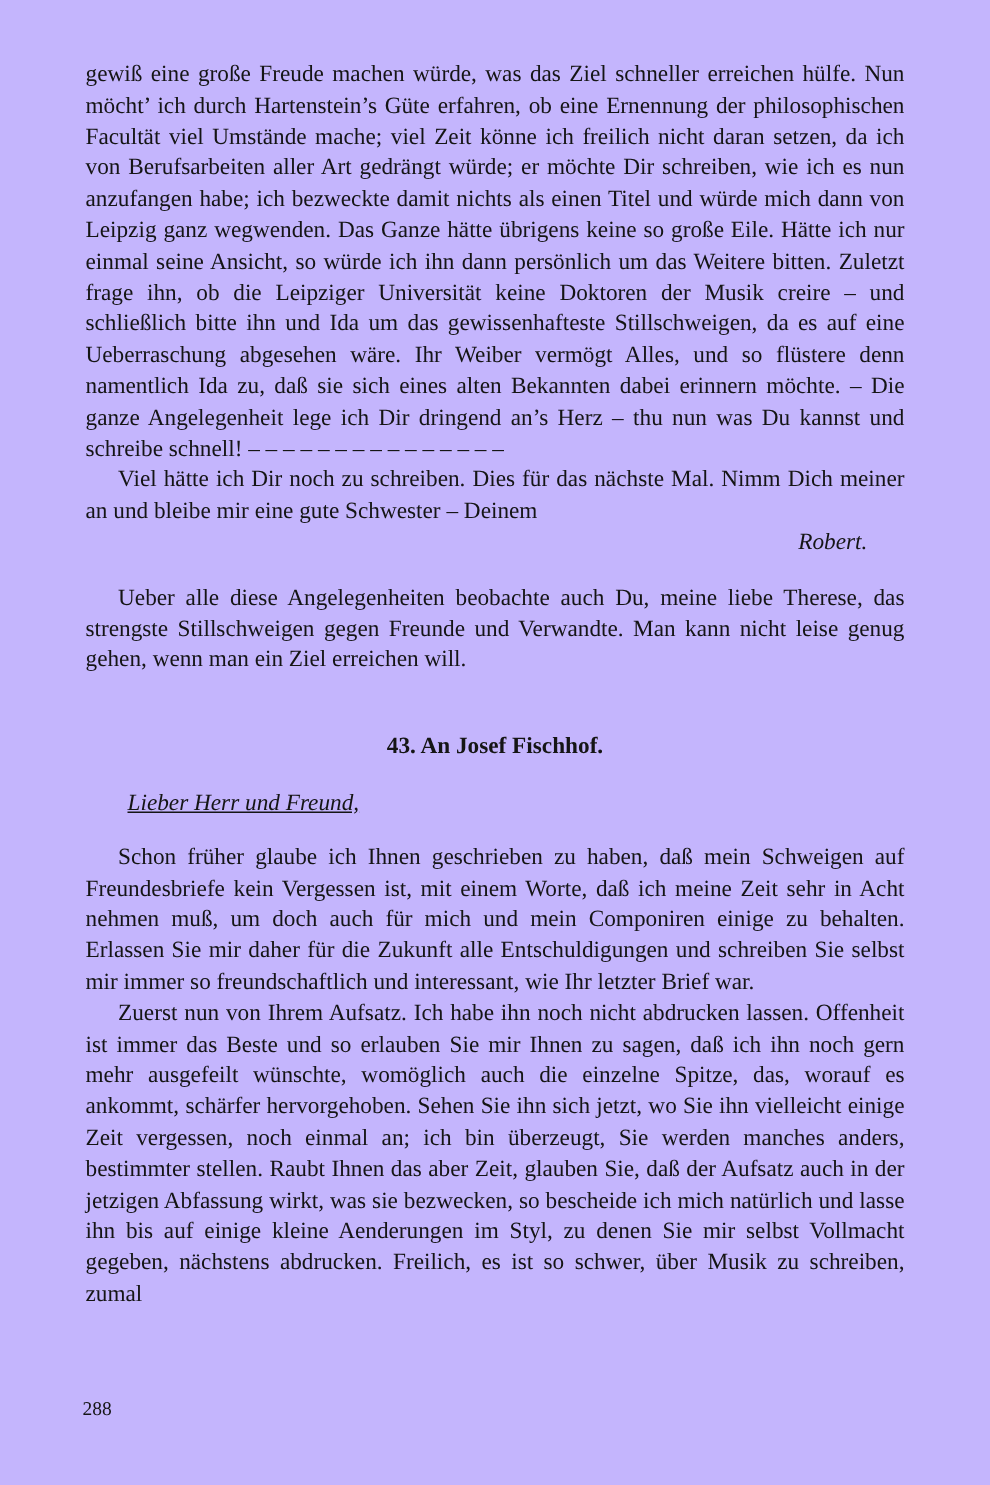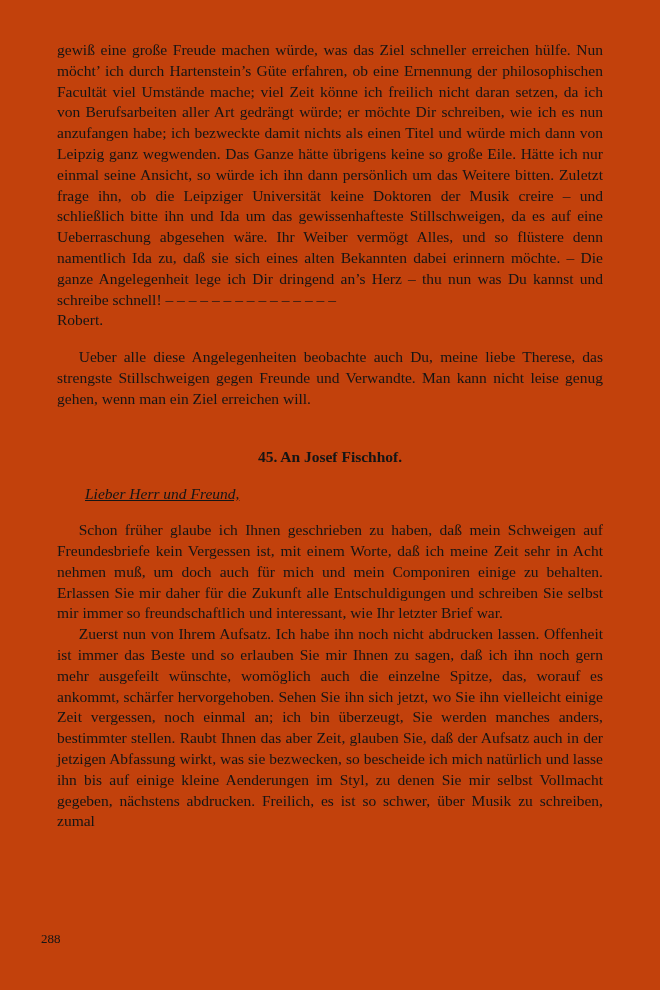--- a/index.html
+++ b/index.html
@@ -4,39 +4,40 @@
 <style>
   html, body {
     margin: 0;
     padding: 0;
     background: #ffffff;
   }
   .page {
     position: relative;
     width: 660px;
     height: 990px;
-    background: #c2410c;
+    background: #c4b5fd;
     box-sizing: border-box;
     padding: 40px 57px 0 57px;
     font-family: "Liberation Serif", "DejaVu Serif", serif;
     font-size: 15.5px;
     line-height: 20.8px;
     color: #151515;
     overflow: hidden;
   }
   .para {
     margin: 0;
     text-align: justify;
     text-justify: inter-word;
   }
   .indent { text-indent: 1.4em; }
   .signature {
     margin: 0;
-    text-align: left;
+    text-align: right;
     padding-right: 1.6em;
+    font-style: italic;
   }
   .postscript { margin-top: 16px; }
   .letter-heading {
     margin: 37px 0 0 0;
     text-align: center;
     font-size: 15.5px;
     font-weight: bold;
     line-height: 20.8px;
   }
   .dateline {
@@ -46,39 +47,40 @@
   }
   .salutation {
     margin: 17px 0 0 0;
     font-style: italic;
     padding-left: 28px;
     text-decoration: underline;
   }
   .body-start { margin-top: 15px; }
   .page-number {
     position: absolute;
-    left: 41px;
+    left: 55px;
     bottom: 40px;
     font-size: 13px;
     color: #151515;
   }
 </style>
 </head>
 <body>
 
 <div class="page">
 
   <p class="para">gewiß eine große Freude machen würde, was das Ziel schneller erreichen hülfe. Nun möcht’ ich durch Hartenstein’s Güte erfahren, ob eine Ernennung der philosophischen Facultät viel Umstände mache; viel Zeit könne ich freilich nicht daran setzen, da ich von Berufsarbeiten aller Art gedrängt würde; er möchte Dir schreiben, wie ich es nun anzufangen habe; ich bezweckte damit nichts als einen Titel und würde mich dann von Leipzig ganz wegwenden. Das Ganze hätte übrigens keine so große Eile. Hätte ich nur einmal seine Ansicht, so würde ich ihn dann persönlich um das Weitere bitten. Zuletzt frage ihn, ob die Leipziger Universität keine Doktoren der Musik creire – und schließlich bitte ihn und Ida um das gewissenhafteste Stillschweigen, da es auf eine Ueberraschung abgesehen wäre. Ihr Weiber vermögt Alles, und so flüstere denn namentlich Ida zu, daß sie sich eines alten Bekannten dabei erinnern möchte. – Die ganze Angelegenheit lege ich Dir dringend an’s Herz – thu nun was Du kannst und schreibe schnell! – – – – – – – – – – – – – – –</p>
 
+  <p class="para indent">Viel hätte ich Dir noch zu schreiben. Dies für das nächste Mal. Nimm Dich meiner an und bleibe mir eine gute Schwester – Deinem</p>
 
   <p class="signature">Robert.</p>
 
   <p class="para indent postscript">Ueber alle diese Angelegenheiten beobachte auch Du, meine liebe Therese, das strengste Stillschweigen gegen Freunde und Verwandte. Man kann nicht leise genug gehen, wenn man ein Ziel erreichen will.</p>
 
-  <h2 class="letter-heading">45. An Josef Fischhof.</h2>
+  <h2 class="letter-heading">43. An Josef Fischhof.</h2>
 
 
   <p class="salutation">Lieber Herr und Freund,</p>
 
   <p class="para indent body-start">Schon früher glaube ich Ihnen geschrieben zu haben, daß mein Schweigen auf Freundesbriefe kein Vergessen ist, mit einem Worte, daß ich meine Zeit sehr in Acht nehmen muß, um doch auch für mich und mein Componiren einige zu behalten. Erlassen Sie mir daher für die Zukunft alle Entschuldigungen und schreiben Sie selbst mir immer so freundschaftlich und interessant, wie Ihr letzter Brief war.</p>
 
   <p class="para indent">Zuerst nun von Ihrem Aufsatz. Ich habe ihn noch nicht abdrucken lassen. Offenheit ist immer das Beste und so erlauben Sie mir Ihnen zu sagen, daß ich ihn noch gern mehr ausgefeilt wünschte, womöglich auch die einzelne Spitze, das, worauf es ankommt, schärfer hervorgehoben. Sehen Sie ihn sich jetzt, wo Sie ihn vielleicht einige Zeit vergessen, noch einmal an; ich bin überzeugt, Sie werden manches anders, bestimmter stellen. Raubt Ihnen das aber Zeit, glauben Sie, daß der Aufsatz auch in der jetzigen Abfassung wirkt, was sie bezwecken, so bescheide ich mich natürlich und lasse ihn bis auf einige kleine Aenderungen im Styl, zu denen Sie mir selbst Vollmacht gegeben, nächstens abdrucken. Freilich, es ist so schwer, über Musik zu schreiben, zumal</p>
 
   <div class="page-number">288</div>
 

